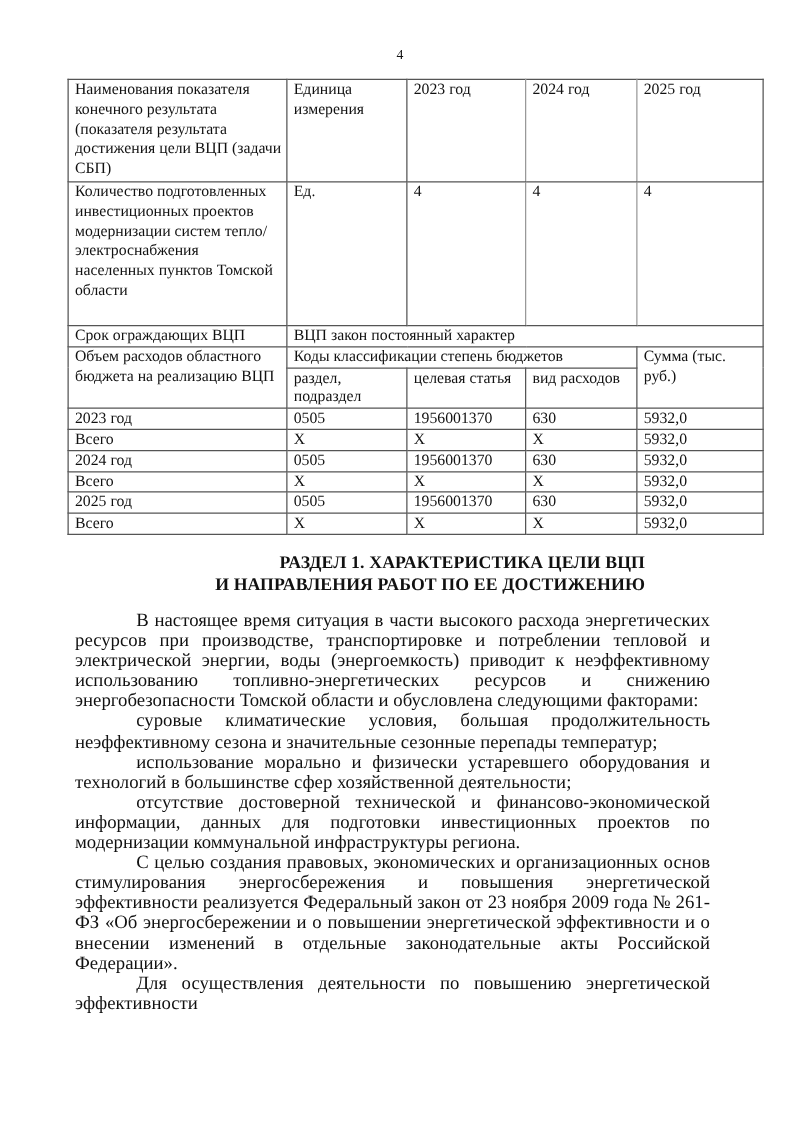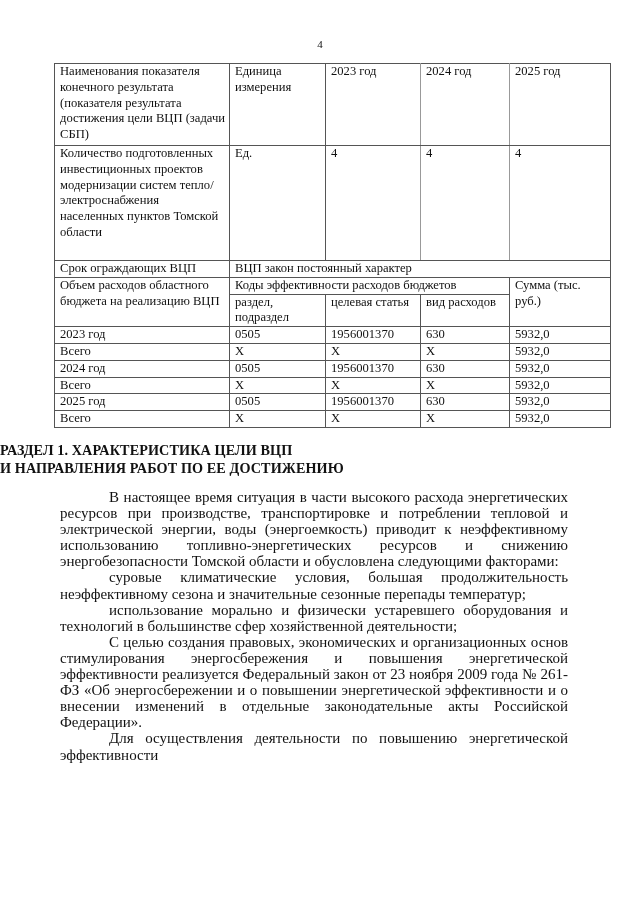--- a/index.html
+++ b/index.html
@@ -3,21 +3,21 @@
 <meta charset="utf-8">
 <style>
   html, body { margin:0; padding:0; background:#ffffff; }
   body { width:640px; height:905px; position:relative; overflow:hidden;
          font-family:"Liberation Serif","DejaVu Serif",serif; color:#111; }
   .page-num { position:absolute; top:38px; left:0; width:640px; text-align:center; font-size:11px; }
   table.main { position:absolute; left:54px; top:63px; width:556px; border-collapse:collapse;
                font-size:12.6px; line-height:15.8px; table-layout:fixed; }
   table.main td { border:1px solid #555; padding:0 4px 0 5px; vertical-align:top; overflow:hidden; }
   table.main td.thin-r { border-right:1px solid #999; }
-  .h1 { position:absolute; left:0; width:516px; text-align:left; font-weight:bold; font-size:14.2px; line-height:18px; letter-spacing:0.1px; }
+  .h1 { position:absolute; left:0; width:516px; text-align:right; font-weight:bold; font-size:14.2px; line-height:18px; letter-spacing:0.1px; }
   .body-text { position:absolute; left:60px; width:508px; top:489px; font-size:15px; line-height:16.1px; }
   .body-text p { margin:0; text-align:justify; text-align-last:left; }
   .body-text p.ind { text-indent:49px; }
 </style>
 </head>
 <body>
 
 <div class="page-num">4</div>
 
 <table class="main">
@@ -42,21 +42,21 @@
     <td class="thin-r">4</td>
     <td class="thin-r">4</td>
     <td>4</td>
   </tr>
   <tr>
     <td>Срок ограждающих ВЦП</td>
     <td colspan="4">ВЦП закон постоянный характер</td>
   </tr>
   <tr>
     <td rowspan="2">Объем расходов областного бюджета на реализацию ВЦП</td>
-    <td colspan="3">Коды эффективности расходов бюджетов</td>
+    <td colspan="3">Коды классификации степень бюджетов</td>
     <td rowspan="2">Сумма (тыс. руб.)</td>
   </tr>
   <tr>
     <td>раздел, подраздел</td>
     <td>целевая статья</td>
     <td>вид расходов</td>
   </tr>
   <tr>
     <td>2023 год</td>
     <td>0505</td>
@@ -102,15 +102,16 @@
 </tbody>
   </table>
 
 <div class="h1" style="top:441px">РАЗДЕЛ 1. ХАРАКТЕРИСТИКА ЦЕЛИ ВЦП</div>
 <div class="h1" style="top:459px">И НАПРАВЛЕНИЯ РАБОТ ПО ЕЕ ДОСТИЖЕНИЮ</div>
 
 <div class="body-text">
   <p class="ind">В настоящее время ситуация в части высокого расхода энергетических ресурсов при производстве, транспортировке и потреблении тепловой и электрической энергии, воды (энергоемкость) приводит к неэффективному использованию топливно-энергетических ресурсов и снижению энергобезопасности Томской области и обусловлена следующими факторами:</p>
   <p class="ind">суровые климатические условия, большая продолжительность неэффективному сезона и значительные сезонные перепады температур;</p>
   <p class="ind">использование морально и физически устаревшего оборудования и технологий в большинстве сфер хозяйственной деятельности;</p>
+  <p class="ind">отсутствие достоверной технической и финансово-экономической информации, данных для подготовки инвестиционных проектов по модернизации коммунальной инфраструктуры региона.</p>
   <p class="ind">С целью создания правовых, экономических и организационных основ стимулирования энергосбережения и повышения энергетической эффективности реализуется Федеральный закон от 23 ноября 2009 года № 261-ФЗ «Об энергосбережении и о повышении энергетической эффективности и о внесении изменений в отдельные законодательные акты Российской Федерации».</p>
   <p class="ind">Для осуществления деятельности по повышению энергетической эффективности</p>
 </div>
 
 </body></html>

